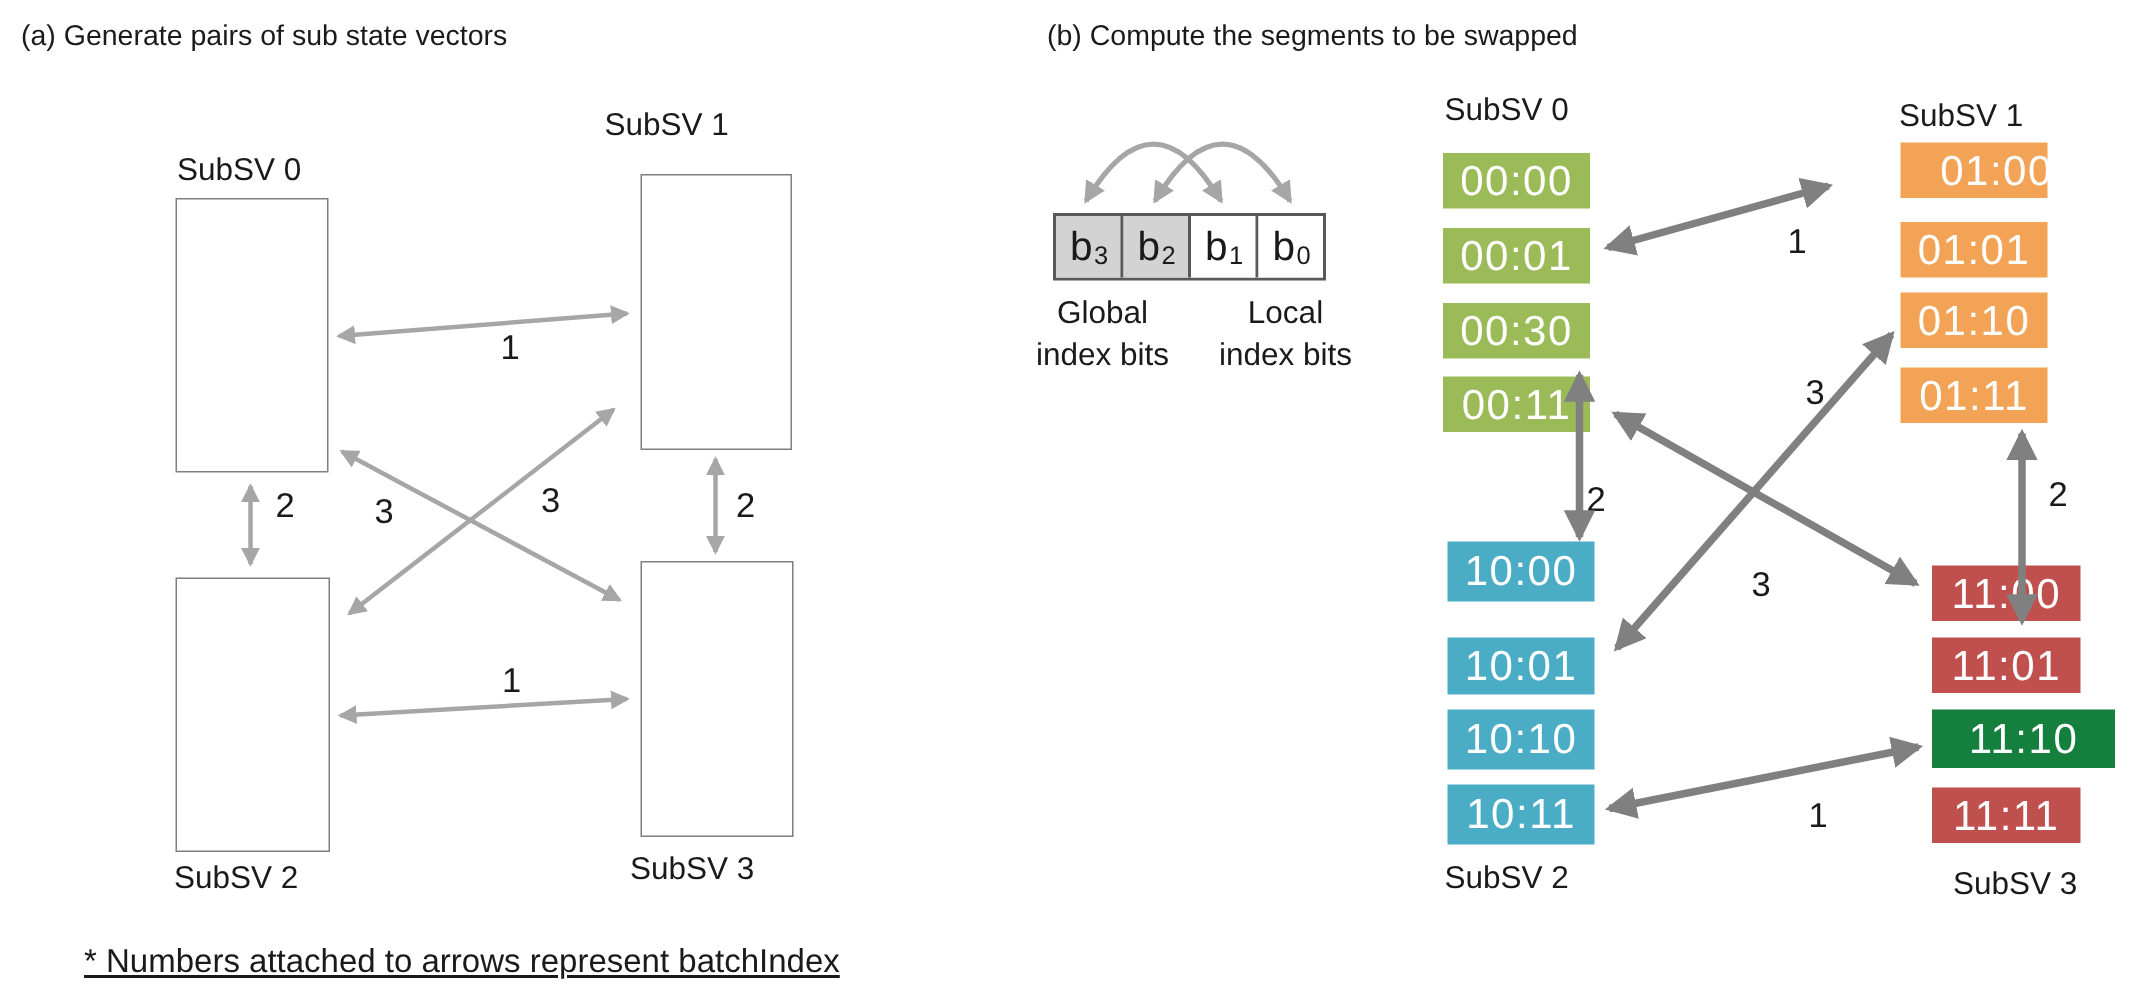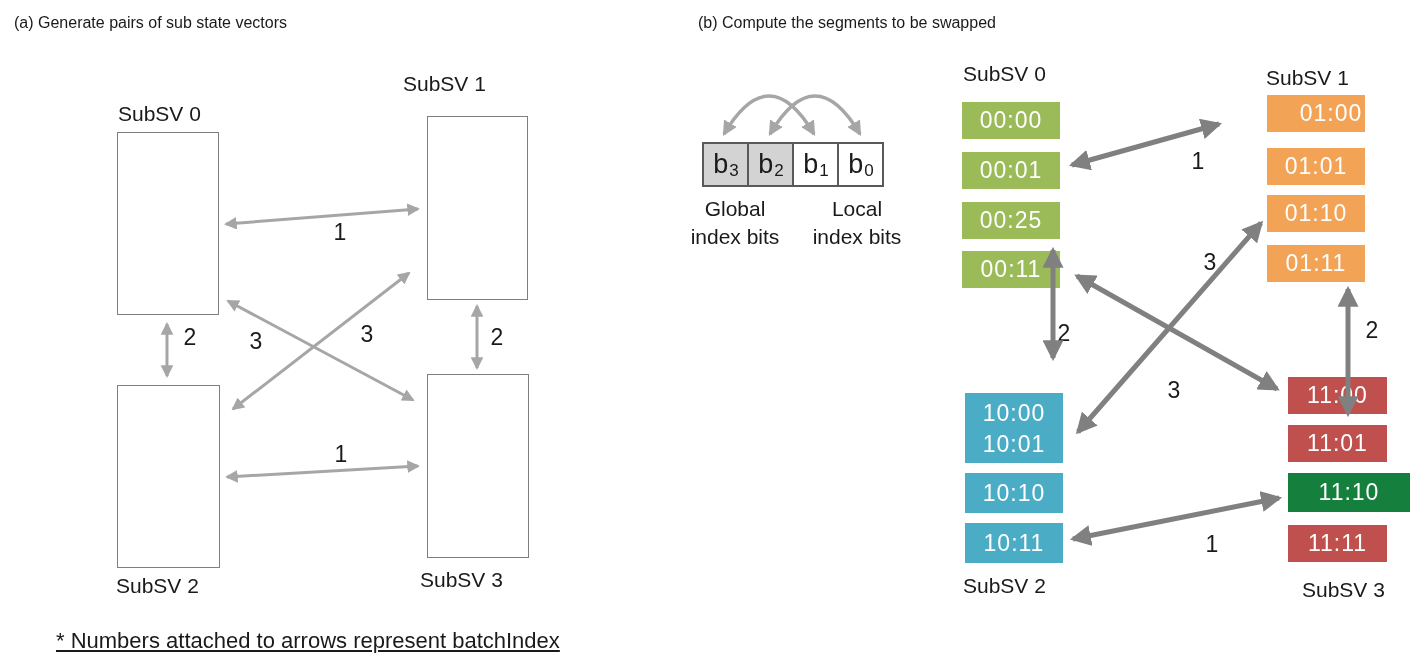--- a/index.html
+++ b/index.html
@@ -1,25 +1,25 @@
 <!DOCTYPE html>
 <html><head>
 <meta charset="utf-8">
 <style>
   html,body{margin:0;padding:0;background:#fff;}
   .figure{
     position:relative;width:1421px;height:664px;background:#fff;overflow:hidden;
     font-family:"Liberation Sans","DejaVu Sans",sans-serif;color:#1a1a1a;
   }
-  .ptitle{position:absolute;font-size:16px;white-space:nowrap;}
+  .ptitle{position:absolute;font-size:19px;white-space:nowrap;}
   .svbox{position:absolute;background:#fff;border:1.5px solid #7f7f7f;box-sizing:border-box;}
   .svlabel{position:absolute;font-size:21px;white-space:nowrap;}
   .num{position:absolute;font-size:23px;transform:translate(-50%,-50%);white-space:nowrap;}
   .cell{
-    position:absolute;width:98px;height:37px;color:#fff;font-size:23px;
+    position:absolute;width:98px;height:37px;color:#fff;font-size:28px;
     display:flex;align-items:center;justify-content:center;letter-spacing:1px;box-sizing:border-box;text-align:center;
   }
   .bitrow{position:absolute;left:702px;top:142px;display:flex;border:2px solid #595959;background:#fff;}
   .bitcell{
     width:43px;height:41px;border-right:2px solid #595959;background:#fff;
     display:flex;align-items:center;justify-content:center;font-size:27px;
   }
   .bitcell:last-child{border-right:none;}
   .bitcell sub{font-size:17px;line-height:0;position:relative;top:6px;left:1px;}
   .bitcap{position:absolute;width:130px;text-align:center;font-size:21px;line-height:28px;}
@@ -82,29 +82,29 @@
     <div>index bits</div>
   </div>
 
   <div class="svlabel" style="left:963px;top:62px">SubSV 0</div>
   <div class="svlabel" style="left:1266px;top:66px">SubSV 1</div>
   <div class="svlabel" style="left:963px;top:574px">SubSV 2</div>
   <div class="svlabel" style="left:1302px;top:578px">SubSV 3</div>
 
   <div class="cell" style="left: 962px; top: 102px; background-color: rgb(155, 187, 89);">00:00</div>
   <div class="cell" style="left: 962px; top: 152px; background-color: rgb(155, 187, 89);">00:01</div>
-  <div class="cell" style="left: 962px; top: 202px; background-color: rgb(155, 187, 89);">00:25</div>
+  <div class="cell" style="left: 962px; top: 202px; background-color: rgb(155, 187, 89);">00:30</div>
   <div class="cell" style="left: 962px; top: 251px; background-color: rgb(155, 187, 89);">00:11</div>
 
   <div class="cell" style="left: 1267px; top: 95px; background-color: rgb(242, 163, 85); padding-left: 30px;">01:00</div>
   <div class="cell" style="left: 1267px; top: 148px; background-color: rgb(242, 163, 85);">01:01</div>
   <div class="cell" style="left: 1267px; top: 195px; background-color: rgb(242, 163, 85);">01:10</div>
   <div class="cell" style="left: 1267px; top: 245px; background-color: rgb(242, 163, 85);">01:11</div>
 
-  <div class="cell" style="left: 965px; top: 393px; height: 40px; background-color: rgb(75, 172, 198);">10:00</div>
+  <div class="cell" style="left: 965px; top: 361px; height: 40px; background-color: rgb(75, 172, 198);">10:00</div>
   <div class="cell" style="left: 965px; top: 425px; height: 38px; background-color: rgb(75, 172, 198);">10:01</div>
   <div class="cell" style="left: 965px; top: 473px; height: 40px; background-color: rgb(75, 172, 198);">10:10</div>
   <div class="cell" style="left: 965px; top: 523px; height: 40px; background-color: rgb(75, 172, 198);">10:11</div>
 
   <div class="cell" style="left: 1288px; top: 377px; width: 99px; background-color: rgb(192, 80, 77);">11:00</div>
   <div class="cell" style="left: 1288px; top: 425px; width: 99px; background-color: rgb(192, 80, 77);">11:01</div>
   <div class="cell" style="left: 1288px; top: 473px; width: 122px; height: 39px; background-color: #15803d;">11:10</div>
   <div class="cell" style="left: 1288px; top: 525px; width: 99px; background-color: rgb(192, 80, 77);">11:11</div>
 
   <div class="num" style="left:1198px;top:161px">1</div>

